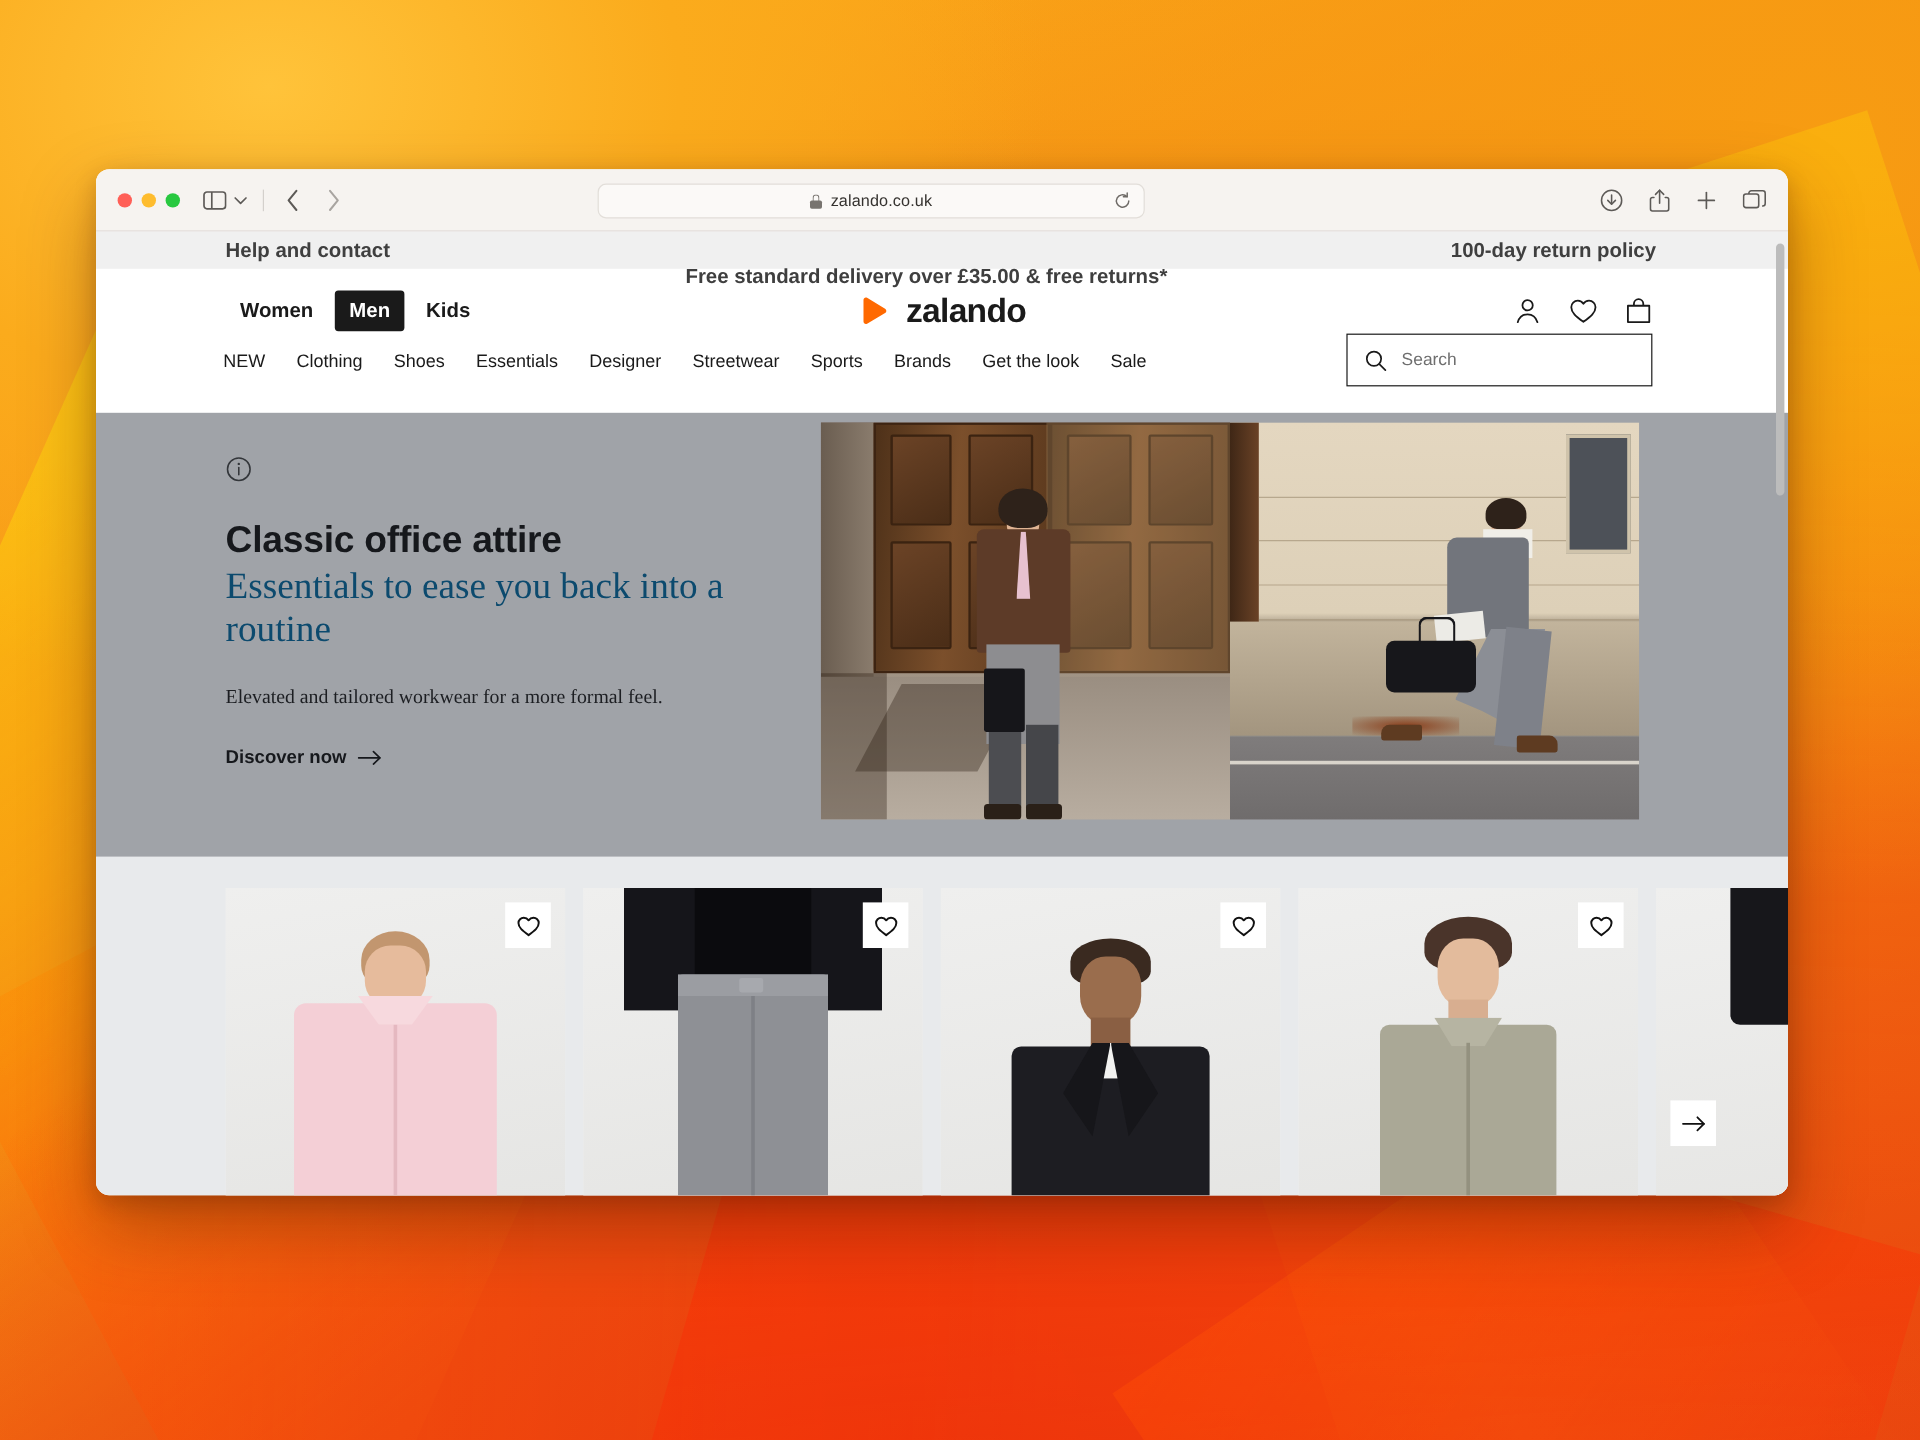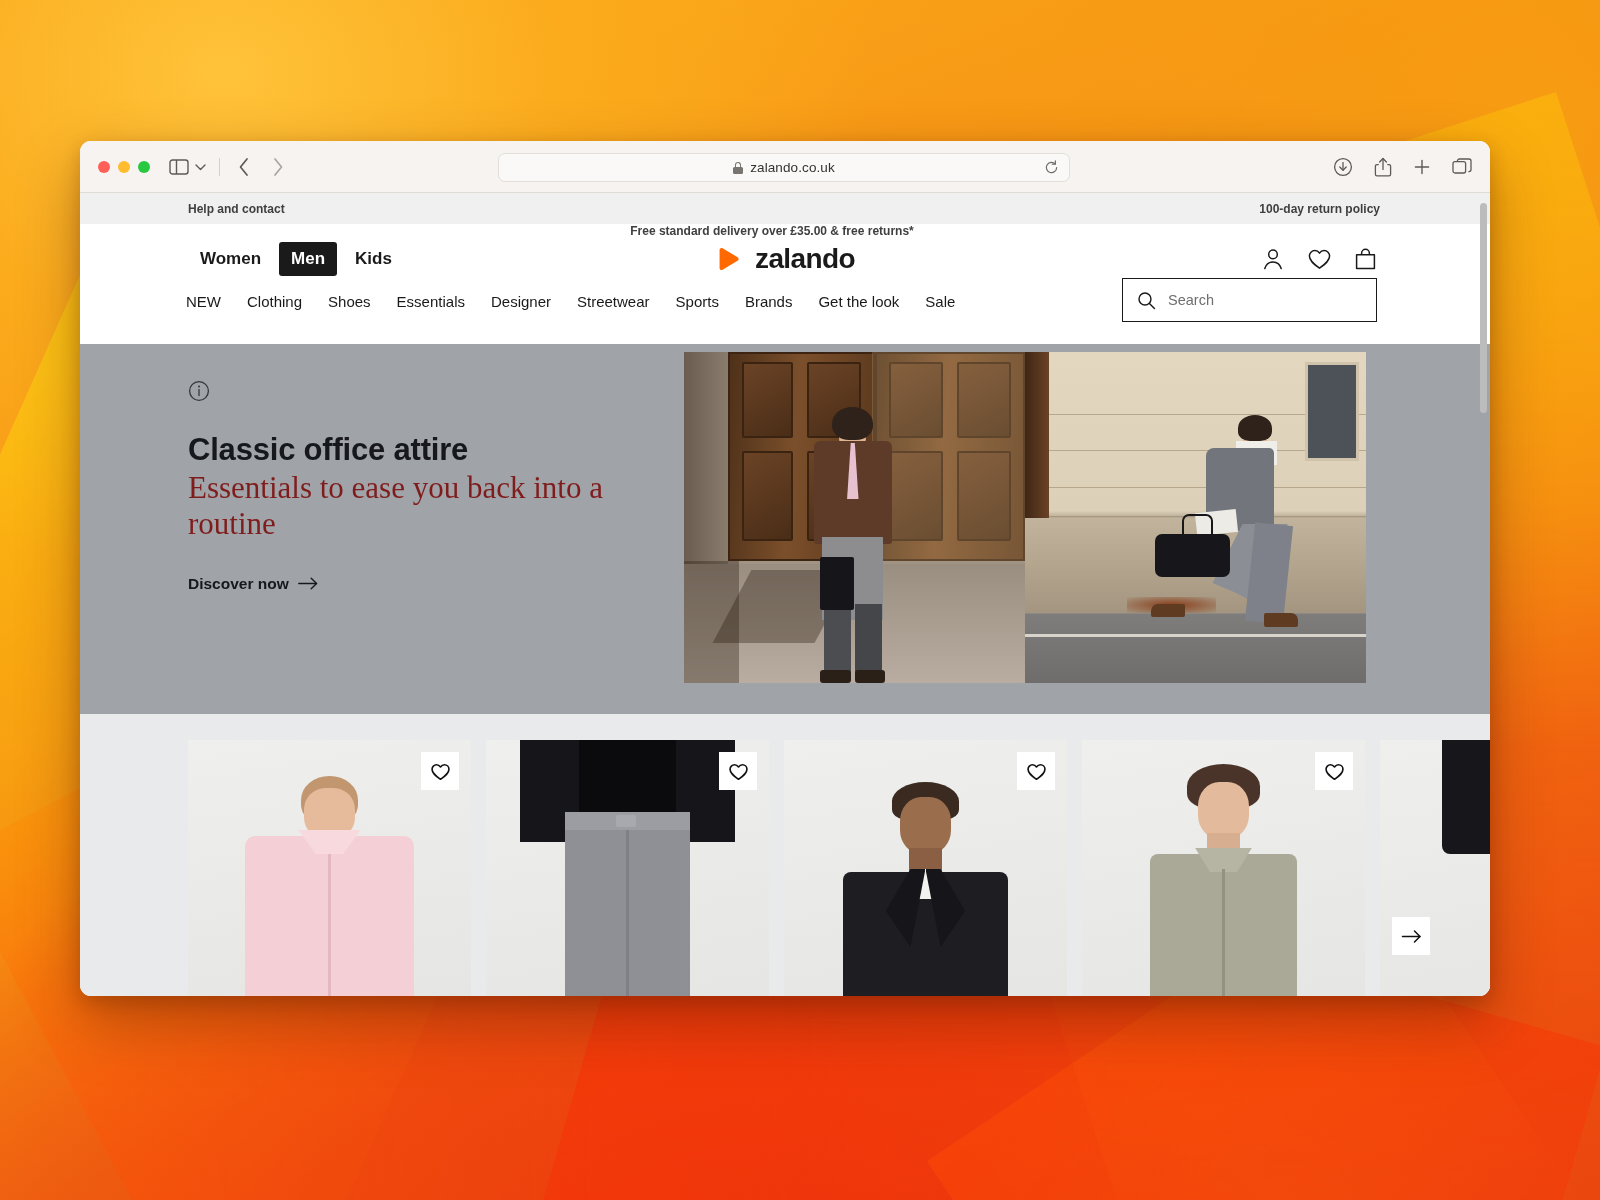--- a/index.html
+++ b/index.html
@@ -63,21 +63,21 @@
 
   .tb-icon { color: #5d5a57; display: flex; align-items: center; justify-content: center; }
   .sidebar-btn { width: 22px; height: 22px; }
   .chev-btn { width: 16px; height: 22px; margin-left: 2px; }
   .tb-sep { width: 1px; height: 18px; background: #d4d0cc; margin: 0 11px; }
   .navbtn { width: 26px; height: 26px; margin-right: 8px; }
   .navbtn.fwd { color: #a9a5a1; }
 
   .urlbar {
     position: absolute;
-    left: 418px; width: 572px;
+    left: 418px; width: 456px;
     height: 29px;
     background: #fbf9f7;
     border: 1px solid #e2ded9;
     border-radius: 7px;
     display: flex; align-items: center; justify-content: center;
     gap: 7px;
     top: 12px;
   }
   .urlbar .url-text { font-size: 13.5px; color: #35322f; letter-spacing: .1px; }
   .lock { width: 10px; height: 12px; position: relative; }
@@ -85,21 +85,21 @@
   .lock .shackle { position: absolute; top: 0; left: 2px; width: 6px; height: 6px; border: 1.6px solid #78746f; border-bottom: none; border-radius: 3px 3px 0 0; }
   .reload { position: absolute; right: 10px; color: #6f6b67; }
 
   .tb-right { margin-left: auto; display: flex; align-items: center; gap: 21px; color: #5d5a57; }
 
   
   .topstrip {
     height: 31px;
     background: #f0f0f0;
     display: flex; align-items: center;
-    font-size: 12px; font-weight: bold; color: #3f3f3f;
+    font-size: 17px; font-weight: bold; color: #3f3f3f;
     position: relative;
   }
   .topstrip .ts-left { position: absolute; left: 108px; }
   .topstrip .ts-mid  { position: absolute; left: 50%; transform: translateX(-50%); padding-right: 26px; margin-top: 44px;}
   .topstrip .ts-right{ position: absolute; right: 110px; }
 
   
   .site-header { background: #fff; }
   .hdr-row1 {
     height: 50px; position: relative;
@@ -151,21 +151,21 @@
   }
   .hero-copy { width: 600px; padding: 36px 0 0 108px; }
   .info-icon { margin-bottom: 30px; }
   .hero-h1 {
     font-size: 31px; font-weight: bold; color: #16181c;
     letter-spacing: -.2px; line-height: 1.15;
     font-family: "Liberation Sans", sans-serif;
   }
   .hero-h2 {
     font-family: "Liberation Serif", serif;
-    font-size: 31px; font-weight: normal; color: #7f1d1d;
+    font-size: 31px; font-weight: normal; color: #0c4a6e;
     line-height: 1.18; margin-top: 2px;
     width: 490px;
   }
   .hero-sub {
     font-family: "Liberation Serif", serif;
     font-size: 16.5px; color: #1c1e22;
     margin-top: 28px;
   }
   .hero-cta {
     margin-top: 32px;
@@ -403,20 +403,21 @@
       <div class="hero-copy">
         <div class="info-icon">
           <svg width="22" height="22" viewBox="0 0 22 22" fill="none" stroke="#33363a" stroke-width="1.3">
             <circle cx="11" cy="11" r="9.4"></circle>
               <line x1="11" y1="9.6" x2="11" y2="15.6" stroke-linecap="round"></line>
               <circle cx="11" cy="6.6" r="1" fill="#33363a" stroke="none"></circle>
           </svg>
         </div>
         <h1 class="hero-h1">Classic office attire</h1>
         <h2 class="hero-h2">Essentials to ease you back into a routine</h2>
+        <p class="hero-sub">Elevated and tailored workwear for a more formal feel.</p>
         <a class="hero-cta">
           <span>Discover now</span>
           <span>
             <svg width="20" height="13" viewBox="0 0 20 13" fill="none" stroke="#16181c" stroke-width="1.4" stroke-linecap="round" stroke-linejoin="round">
               <line x1="0.8" y1="6.5" x2="18.4" y2="6.5"></line>
                 <polyline points="13.2,1.3 18.6,6.5 13.2,11.7"></polyline>
             </svg>
           </span>
         </a>
       </div>

